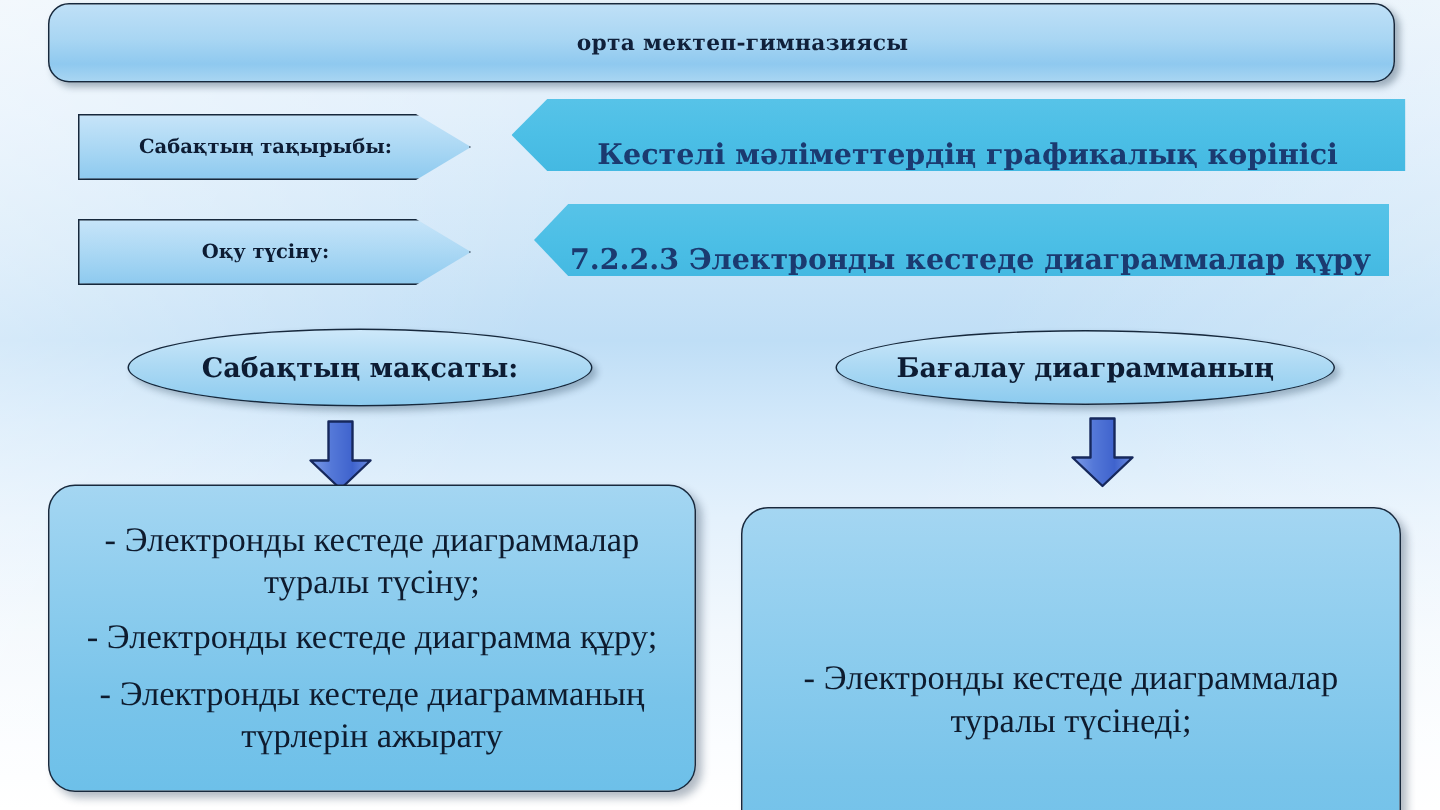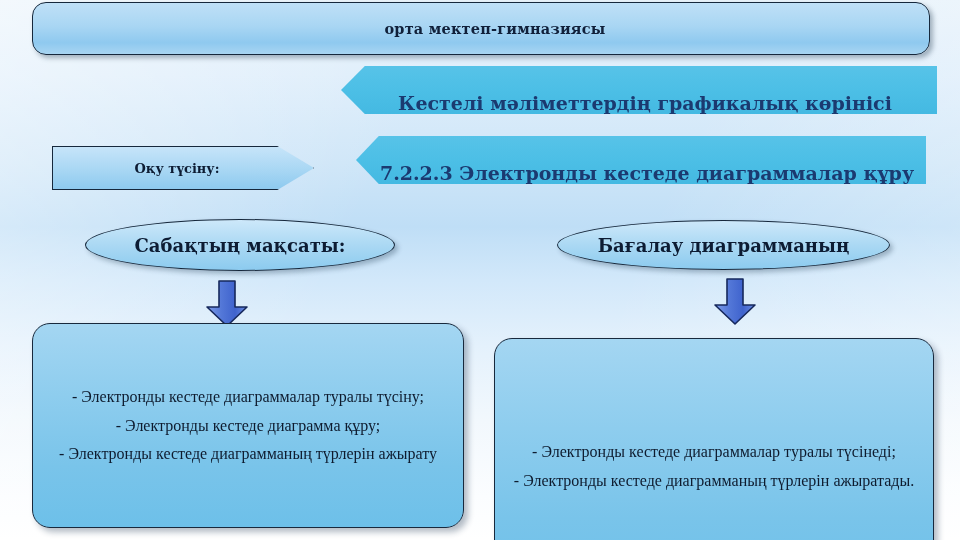--- a/index.html
+++ b/index.html
@@ -112,34 +112,37 @@
     box-shadow:4px 4px 6px rgba(20,45,70,.32);
     box-sizing:border-box;
     display:flex;flex-direction:column;align-items:center;justify-content:center;
     padding:8px 12px;
   }
   #box-aim{left:32px;top:323px;width:432px;height:205px;}
   #box-crit{left:494px;top:338px;width:440px;height:257px;}
   .tbox p{
     margin:0 0 9px 0;
     font-family:"Liberation Serif", serif;
-    font-size:16px;line-height:1.22;color:#0e1b2e;
+    font-size:23px;line-height:1.22;color:#0e1b2e;
     text-align:center;
   }
   .tbox p:last-child{margin-bottom:0;}
 </style>
 </head>
 <body>
 
 <div class="slide">
 
   <div class="banner">
     <div class="btext">орта мектеп-гимназиясы</div>
   </div>
 
+  <div class="pent" id="pent-topic">
+    <span>Сабақтың тақырыбы:</span>
+  </div>
   <div class="chev" id="chev-topic">
     <span>Кестелі мәліметтердің графикалық көрінісі</span>
   </div>
 
   <div class="pent" id="pent-goal">
     <span>Оқу түсіну:</span>
   </div>
   <div class="chev" id="chev-goal">
     <span>7.2.2.3 Электронды кестеде диаграммалар құру</span>
   </div>
@@ -177,16 +180,15 @@
         <stop offset="35%" stop-color="#5478d8"></stop>
         <stop offset="70%" stop-color="#3f63cd"></stop>
         <stop offset="100%" stop-color="#6b8ce0"></stop>
       </linearGradient>
     </defs>
     <polygon points="15,1 31,1 31,27 43,27 23,46 3,27 15,27" fill="url(#agR)" stroke="#16285c" stroke-width="1.6" stroke-linejoin="round"></polygon>
   </svg>
 
   <div class="tbox" id="box-crit">
     <p>- Электронды кестеде диаграммалар туралы түсінеді;</p>
-    <p>- Электронды кестеде диаграмманың түрлерін ажыратады.</p>
   </div>
 
 </div>
 
 </body></html>

